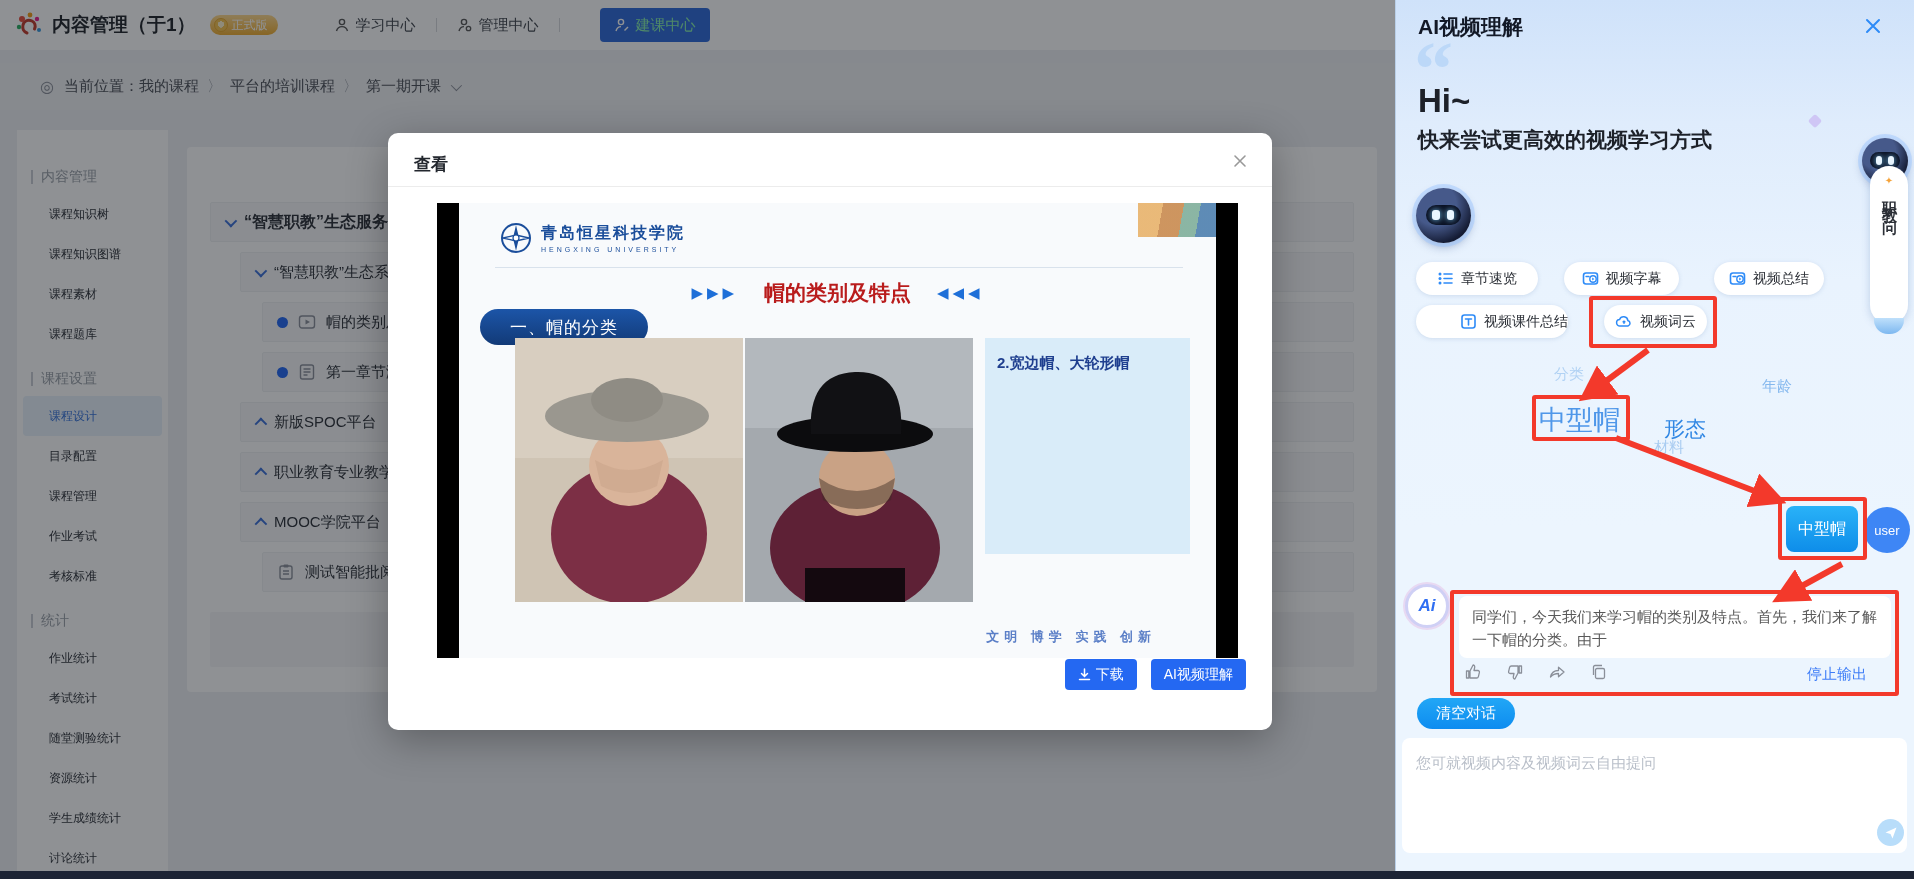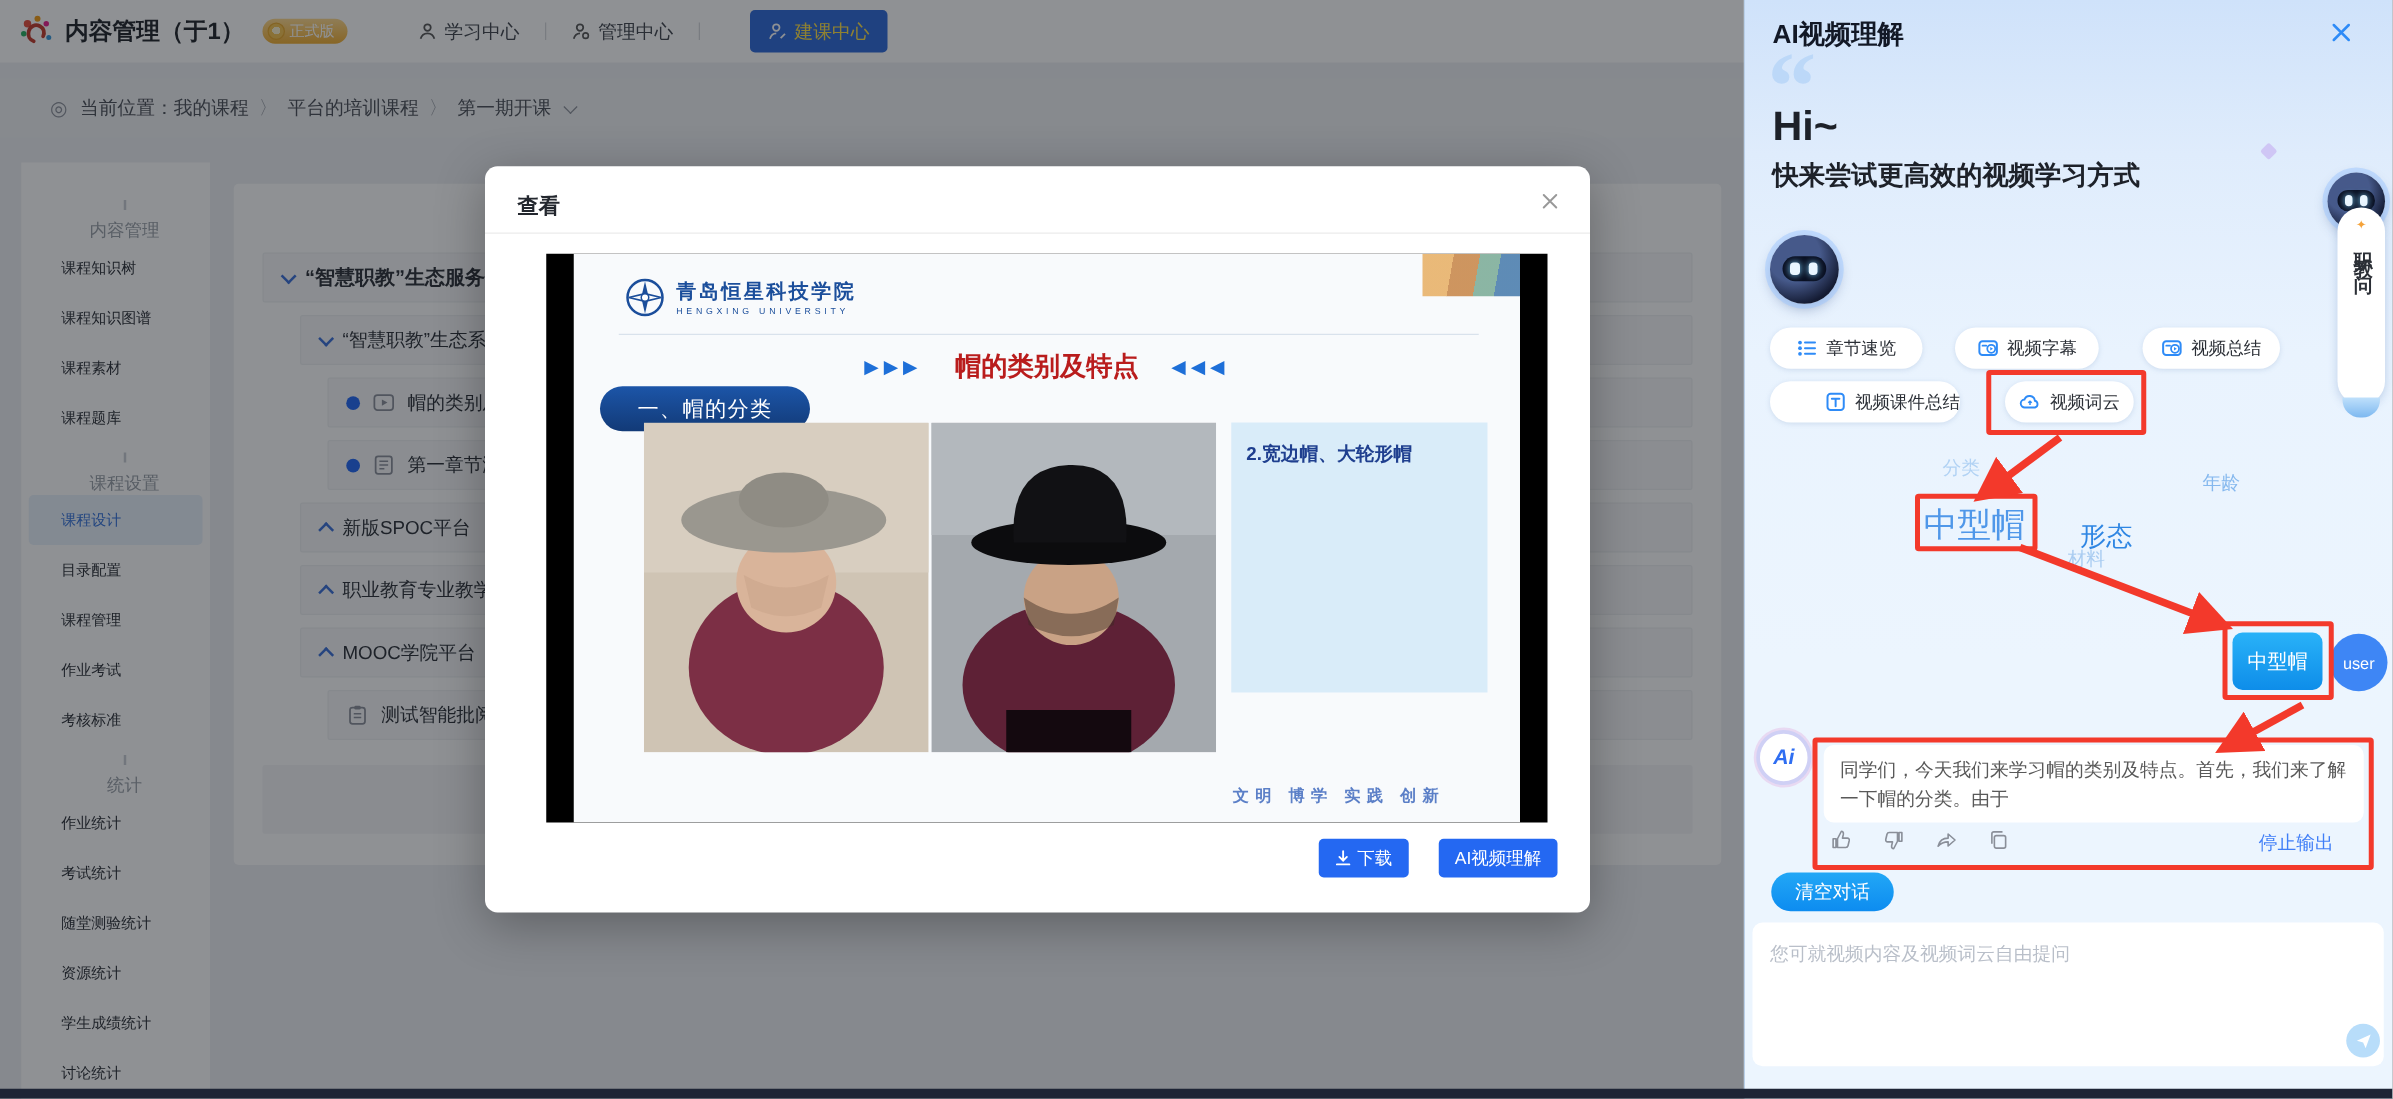--- a/index.html
+++ b/index.html
@@ -11,29 +11,29 @@
 
   .topnav { position:absolute; left:0; top:0; width:100%; height:50px; background:#fff; display:flex; align-items:center; padding-left:14px; }
   .logo-swirl { width:30px; height:30px; flex:0 0 30px; }
   .app-title { font-size:19px; font-weight:bold; color:#1f2329; margin-left:8px; white-space:nowrap; }
   .ver-badge { margin-left:14px; height:20px; border-radius:10px; background:linear-gradient(180deg,#ffd98c,#f0ad2f); color:#fff; font-size:12px; display:flex; align-items:center; padding:0 10px 0 4px; white-space:nowrap; }
   .ver-badge .medal { width:14px; height:14px; border-radius:50%; background:radial-gradient(circle at 50% 45%, #fff3cf 0 35%, #f6c24e 36% 100%); margin-right:4px; border:1px solid #e8a82a; }
   .nav-items { display:flex; align-items:center; margin-left:56px; }
   .nav-item { display:flex; align-items:center; gap:6px; font-size:15px; color:#40454d; white-space:nowrap; cursor:pointer; }
   .nav-sep { width:1px; height:14px; background:#d5d8dc; margin:0 20px; }
   .nav-item svg { display:block; }
-  .nav-btn { display:flex; align-items:center; gap:6px; background:#2d68d9; color:#fde047; border-radius:4px; height:34px; padding:0 14px; font-size:15px; margin-left:20px; white-space:nowrap; cursor:pointer; }
+  .nav-btn { display:flex; align-items:center; gap:6px; background:#2d68d9; color:#86efac; border-radius:4px; height:34px; padding:0 14px; font-size:15px; margin-left:20px; white-space:nowrap; cursor:pointer; }
 
   .breadcrumb-bar { position:absolute; left:0; top:63px; width:100%; height:47px; background:#f0f1f3; display:flex; align-items:center; padding-left:40px; font-size:15px; color:#4a4f57; }
   .bc-pin { color:#8a8f99; font-size:16px; margin-right:10px; }
   .bc-sep { color:#9aa0a8; margin:0 8px; }
   .bc-chev { width:8px; height:8px; border-right:1.5px solid #8a8f99; border-bottom:1.5px solid #8a8f99; transform:rotate(45deg) translateY(-2px); margin-left:10px; }
 
   .sidebar { position:absolute; left:17px; top:130px; width:151px; height:749px; background:#fff; padding-top:22px; }
-  .sb-section { display:flex; align-items:center; gap:8px; color:#9aa0a8; font-size:14px; padding-left:14px; height:34px; margin-top:8px;flex-direction:column; }
+  .sb-section { display:flex; align-items:center; gap:8px; color:#9aa0a8; font-size:14px; padding-left:14px; height:34px; margin-top:8px; }
   .sb-section .bar { width:2px; height:14px; background:#c9cdd3; }
   .sb-item { height:40px; line-height:40px; padding-left:32px; font-size:12px; color:#2b2f36; cursor:pointer; white-space:nowrap; }
   .sb-item.active { background:#e8f1fc; color:#3472d9; border-radius:4px; margin:0 6px; padding-left:26px; }
 
   .content-panel { position:absolute; left:187px; top:147px; width:1190px; height:545px; background:#fff; border-radius:4px; }
   .tree-row { position:absolute; height:40px; background:#f7f8fa; border:1px solid #eef0f2; border-radius:2px; display:flex; align-items:center; font-size:15px; color:#2b2f36; gap:10px; padding-left:14px; overflow:hidden; }
   .tree-row.bold { font-weight:bold; font-size:16px; }
   .chev { width:9px; height:9px; border-right:2px solid #3a6fd8; border-left:0; flex:0 0 9px; }
   .chev.down { border-bottom:2px solid #3a6fd8; transform:rotate(45deg) translateY(-2px); }
   .chev.up { border-top:2px solid #3a6fd8; transform:rotate(-45deg) translateY(2px); }
@@ -69,21 +69,21 @@
   .slide-title { font-size:21px; font-weight:bold; color:#b91c1c; }
   .sec-pill { position:absolute; left:21px; top:106px; width:168px; height:36px; background:linear-gradient(180deg,#1c55a8,#123a77); border-radius:18px; color:#fff; font-size:17px; display:flex; align-items:center; justify-content:center; letter-spacing:1px; }
   .photo { position:absolute; top:135px; width:228px; height:264px; overflow:hidden; }
   .photo svg { display:block; }
   .p1 { left:56px; }
   .p2 { left:286px; }
   .txt-panel { position:absolute; left:526px; top:135px; width:205px; height:216px; background:#d9ecf9; padding:16px 12px 0 12px; }
   .txt-panel h4 { font-size:15px; color:#1f3f8f; margin-bottom:4px; }
   .txt-panel p { font-size:13.5px; color:#2b55a8; line-height:1.55; text-indent:2em; text-align:justify; font-weight:bold; }
   .motto { position:absolute; right:60px; bottom:12px; font-size:13px; font-weight:bold; color:#5b7fc7; letter-spacing:5px; }
-  .modal-btns { position:absolute; right:26px; bottom:28px; display:flex; gap:24px; }
+  .modal-btns { position:absolute; right:26px; bottom:40px; display:flex; gap:14px; }
   .mbtn { background:#2468f2; color:#fff; border-radius:4px; height:31px; display:flex; align-items:center; justify-content:center; padding:0 13px; font-size:14px; gap:5px; cursor:pointer; white-space:nowrap; }
 
   
   .ai-panel { position:absolute; left:1395px; top:0; width:519px; height:879px; z-index:10; overflow:hidden;
     background:linear-gradient(180deg,#cfe2fa 0%,#dfecfc 14%,#e9f3fe 32%,#ecf5fe 60%,#ecf5fe 100%); border-left:1px solid #b9cfe8; }
   .ai-head-title { position:absolute; left:22px; top:13px; font-size:21px; font-weight:bold; color:#121826; }
   .ai-close { position:absolute; left:466px; top:15px; width:22px; height:22px; cursor:pointer; }
   .big-quote { position:absolute; left:18px; top:30px; font-size:78px; font-weight:bold; color:#bcd8f8; font-family:"Liberation Serif",serif; line-height:1; }
   .hi { position:absolute; left:22px; top:82px; font-size:33px; font-weight:bold; color:#1d2129; }
   .hi-sub { position:absolute; left:22px; top:126px; font-size:21px; font-weight:bold; color:#1d2129; }

